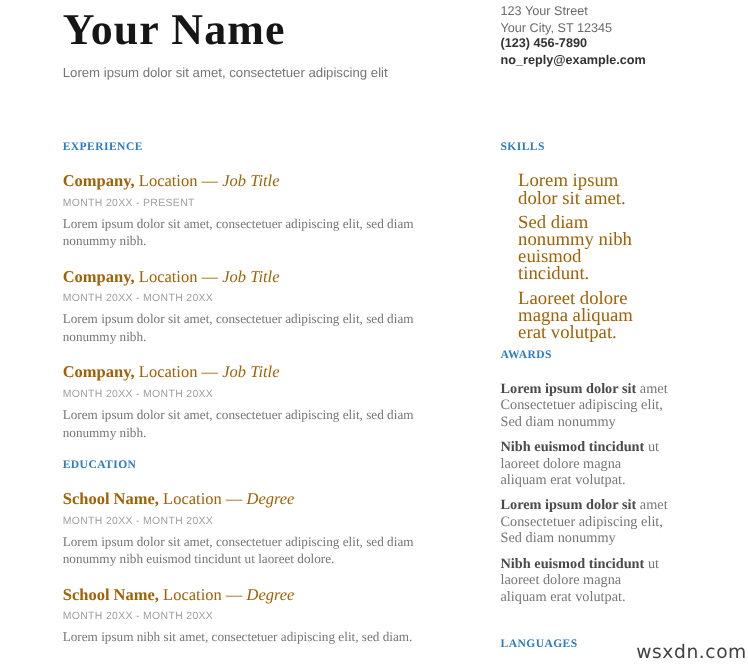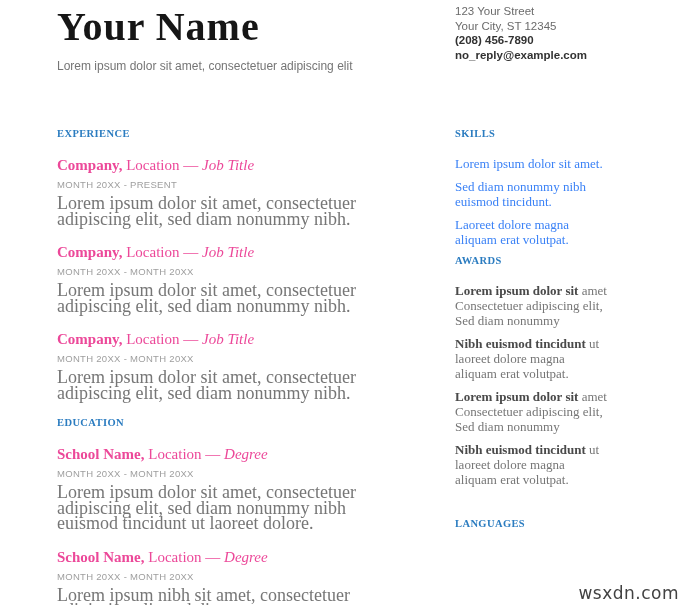--- a/index.html
+++ b/index.html
@@ -50,47 +50,47 @@
   }
 
   
   .entry { margin: 0 0 16px; }
   .entry-title {
     margin: 0;
     font-family: "Liberation Serif", serif;
     font-weight: 400;
     font-size: 15px;
     line-height: 18px;
-    color: #ec4899;
+    color: #a16207;
   }
   .entry-title .b { font-weight: 700; }
   .entry-title .i { font-style: italic; }
   .entry-dates {
     margin-top: 5px;
     font-size: 9.5px;
     line-height: 11px;
     letter-spacing: 0.3px;
     color: #9e9e9e;
   }
   .entry-desc {
     margin: 6px 0 0;
     font-family: "Liberation Serif", serif;
-    font-size: 18px;
+    font-size: 12px;
     line-height: 15.5px;
     color: #767676;
   }
   .sec-education { margin-top: 15px; }
 
   
   .skill-item {
-    margin: 0 0 7px;
+    margin: 0 16px 7px;
     font-family: "Liberation Serif", serif;
-    font-size: 13px;
+    font-size: 17px;
     line-height: 15.5px;
-    color: #3b82f6;
+    color: #a16207;
   }
   .award-item {
     margin: 0 0 8px;
     font-family: "Liberation Serif", serif;
     font-size: 13px;
     line-height: 15px;
     color: #767676;
   }
   .award-item .b { font-weight: 700; color: #4a4a4a; }
   .sec-awards { }
@@ -112,21 +112,21 @@
 <div class="page">
 
   <div class="identity">
     <h1 class="name">Your Name</h1>
     <p class="tagline">Lorem ipsum dolor sit amet, consectetuer adipiscing elit</p>
   </div>
 
   <div class="contact">
     <div>123 Your Street</div>
     <div>Your City, ST 12345</div>
-    <div class="strong">(208) 456-7890</div>
+    <div class="strong">(123) 456-7890</div>
     <div class="strong">no_reply@example.com</div>
   </div>
 
   <div class="col-left">
 
     <section>
       <h2 class="section-heading">EXPERIENCE</h2>
 
       <article class="entry">
         <h3 class="entry-title"><span class="b">Company,</span><span> Location — </span><span class="i">Job Title</span></h3>

